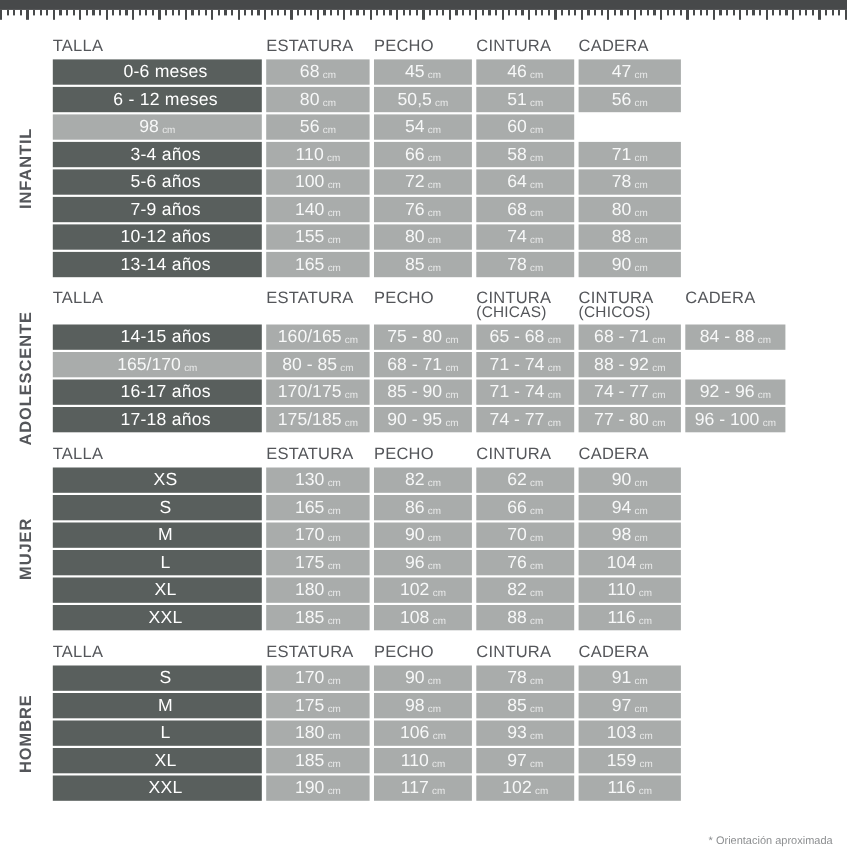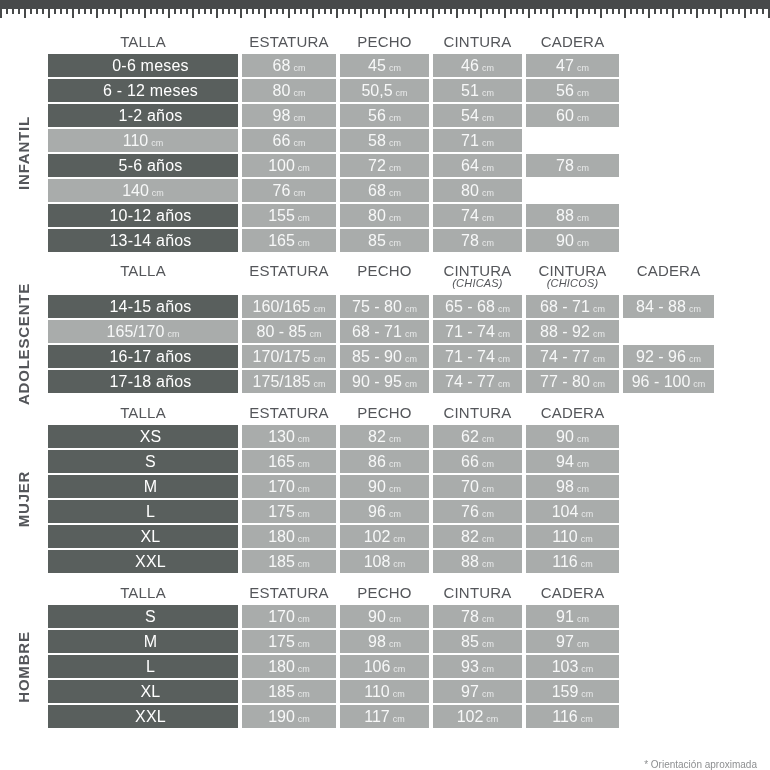--- a/index.html
+++ b/index.html
@@ -32,25 +32,25 @@
     background-position:top left;
   }
   
   .table-area{margin-top:12px;}
   .section{position:relative;padding-left:48px;margin-bottom:9px;}
   .grid5{display:grid;grid-template-columns:190px 94px 89px 89px 93px;column-gap:4px;}
   .grid6{display:grid;grid-template-columns:190px 94px 89px 89px 93px 91px;column-gap:4px;}
   .header-row{height:20px;margin-bottom:3px;align-items:center;}
   .header-row.tall{height:31px;align-items:start;}
   .header-cell{
-    text-align:center;color:var(--header-text);
+    color:var(--header-text);
     font-size:15px;letter-spacing:0.2px;
   }
   .header-row.tall .header-label{line-height:20px;}
-  .header-sub{font-size:11px;line-height:9px;margin-top:-2px;color:var(--header-text);font-style:italic;}
+  .header-sub{font-size:14px;line-height:9px;margin-top:-2px;color:var(--header-text);}
   .rows{position:relative;}
   .row{height:23px;margin-bottom:2px;}
   .cell{display:flex;align-items:center;justify-content:center;}
   .cell.talla{
     background:var(--dark-cell);color:#ffffff;
     font-size:16px;letter-spacing:0.2px;padding-left:15px;
   }
   .cell.val{background:var(--light-cell);color:var(--value-text);font-size:16px;}
   .unit{font-size:9px;color:var(--unit-text);margin-left:3px;margin-top:4px;}
   .vlabel{
@@ -125,39 +125,39 @@
           <div class="cell val">
             <span class="num">51</span>
             <span class="unit">cm</span>
           </div>
           <div class="cell val">
             <span class="num">56</span>
             <span class="unit">cm</span>
           </div>
         </div>
         <div class="row grid5">
-          <div class="cell talla">1-2 años</div>
           <div class="cell val">
             <span class="num">98</span>
             <span class="unit">cm</span>
           </div>
           <div class="cell val">
             <span class="num">56</span>
             <span class="unit">cm</span>
           </div>
           <div class="cell val">
             <span class="num">54</span>
             <span class="unit">cm</span>
           </div>
           <div class="cell val">
             <span class="num">60</span>
             <span class="unit">cm</span>
           </div>
         </div>
         <div class="row grid5">
+          <div class="cell talla">3-4 años</div>
           <div class="cell val">
             <span class="num">110</span>
             <span class="unit">cm</span>
           </div>
           <div class="cell val">
             <span class="num">66</span>
             <span class="unit">cm</span>
           </div>
           <div class="cell val">
             <span class="num">58</span>
@@ -181,20 +181,21 @@
           <div class="cell val">
             <span class="num">64</span>
             <span class="unit">cm</span>
           </div>
           <div class="cell val">
             <span class="num">78</span>
             <span class="unit">cm</span>
           </div>
         </div>
         <div class="row grid5">
+          <div class="cell talla">7-9 años</div>
           <div class="cell val">
             <span class="num">140</span>
             <span class="unit">cm</span>
           </div>
           <div class="cell val">
             <span class="num">76</span>
             <span class="unit">cm</span>
           </div>
           <div class="cell val">
             <span class="num">68</span>

